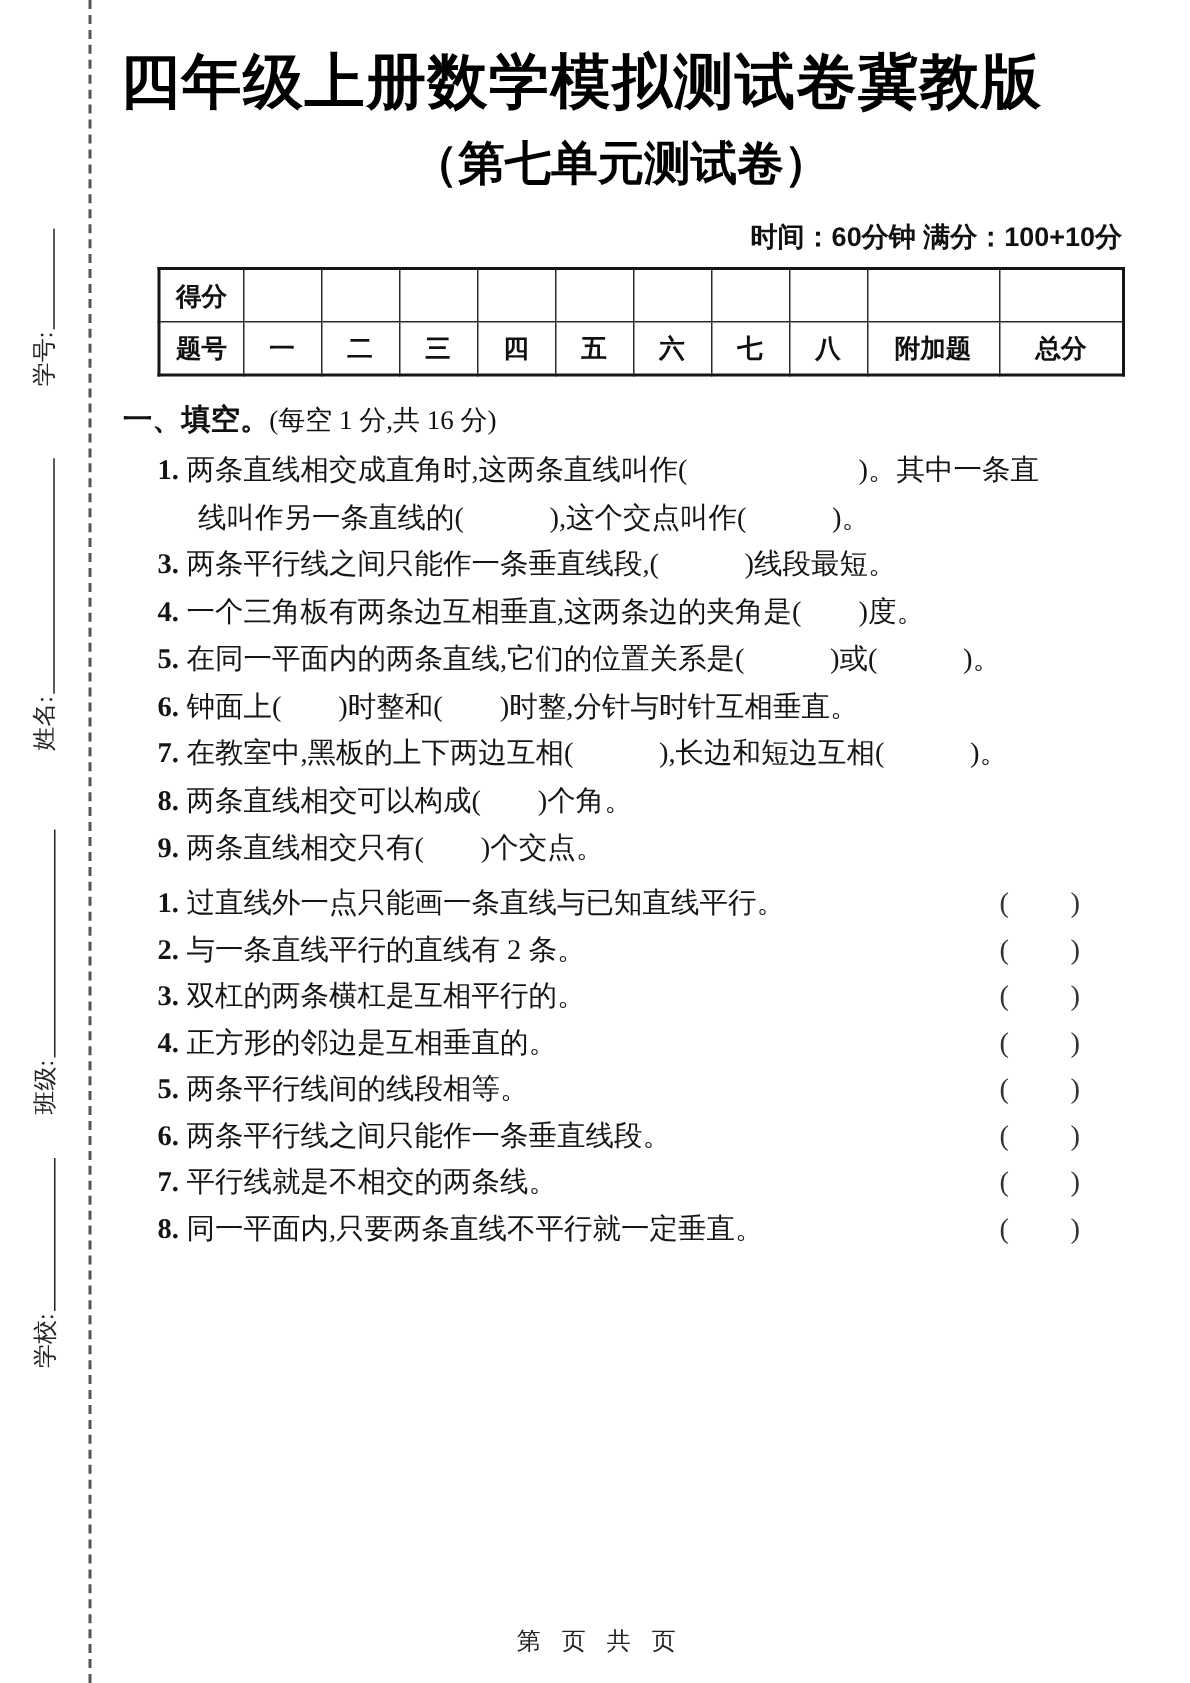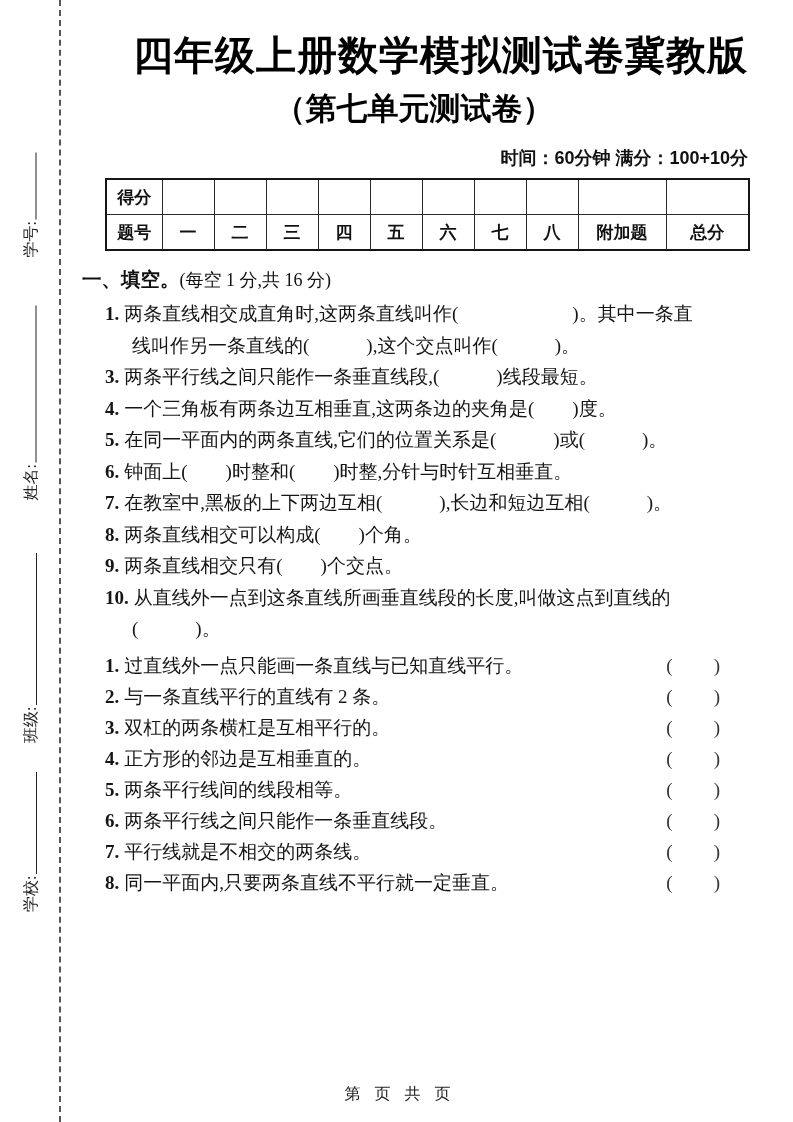--- a/index.html
+++ b/index.html
@@ -14,21 +14,21 @@
   .sb-field{position:absolute;display:flex;align-items:flex-end;height:28px;
     transform:rotate(-90deg);font-size:16px;color:#222;}
   .sb-label{white-space:nowrap;line-height:22px;}
   .sb-line{flex:1;border-bottom:1.5px solid #222;height:0;margin:0 0 5px 2px;}
   .sb-f1{width:105px;left:-25px;top:191px;}
   .sb-f2{width:195px;left:-70px;top:389px;}
   .sb-f3{width:190px;left:-67px;top:634px;}
   .sb-f4{width:140px;left:-42px;top:828px;}
   
   .main{position:absolute;left:80px;top:0;width:668px;}
-  .page-title{margin-top:30px;text-align:right;font-size:40px;font-weight:bold;
+  .page-title{margin-top:30px;text-align:left;font-size:40px;font-weight:bold;
     letter-spacing:1px;line-height:1.25;
     font-family:"Liberation Sans","DejaVu Sans",sans-serif;color:#000;}
   .page-subtitle{margin-top:8px;text-align:center;font-size:31px;font-weight:bold;
     font-family:"Liberation Sans","DejaVu Sans",sans-serif;color:#000;}
   .exam-info{margin-top:16px;text-align:right;font-size:18px;font-weight:600;
     font-family:"Liberation Sans","DejaVu Sans",sans-serif;color:#111;}
   
   .score-table{margin:8px 0 0 25px;border-collapse:collapse;width:643px;
     border:2px solid #161616;table-layout:fixed;}
   .score-table td{border:1px solid #2a2a2a;height:32px;text-align:center;
@@ -129,21 +129,20 @@
 
   <ol class="q-list">
     <li><b class="qnum">1.</b><span>两条直线相交成直角时,这两条直线叫作(　　　　　　)。其中一条直</span><span class="l2">线叫作另一条直线的(　　　),这个交点叫作(　　　)。</span></li>
     <li><b class="qnum">3.</b><span>两条平行线之间只能作一条垂直线段,(　　　)线段最短。</span></li>
     <li><b class="qnum">4.</b><span>一个三角板有两条边互相垂直,这两条边的夹角是(　　)度。</span></li>
     <li><b class="qnum">5.</b><span>在同一平面内的两条直线,它们的位置关系是(　　　)或(　　　)。</span></li>
     <li><b class="qnum">6.</b><span>钟面上(　　)时整和(　　)时整,分针与时针互相垂直。</span></li>
     <li><b class="qnum">7.</b><span>在教室中,黑板的上下两边互相(　　　),长边和短边互相(　　　)。</span></li>
     <li><b class="qnum">8.</b><span>两条直线相交可以构成(　　)个角。</span></li>
     <li><b class="qnum">9.</b><span>两条直线相交只有(　　)个交点。</span></li>
-    <li><b class="qnum">10.</b><span>从直线外一点到这条直线所画垂直线段的长度,叫做这点到直线的</span><span class="l2">(　　　)。</span></li>
   </ol>
 
 
   <ul class="j-list">
     <li>
         <span class="j-left"><b class="qnum">1.</b><span>过直线外一点只能画一条直线与已知直线平行。</span></span>
         <span class="j-mark">(　　)</span>
       </li>
     <li>
         <span class="j-left"><b class="qnum">2.</b><span>与一条直线平行的直线有 2 条。</span></span>

